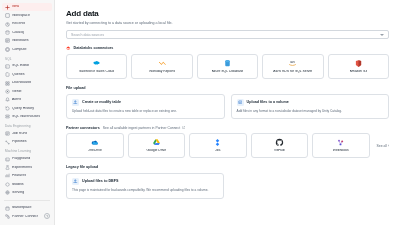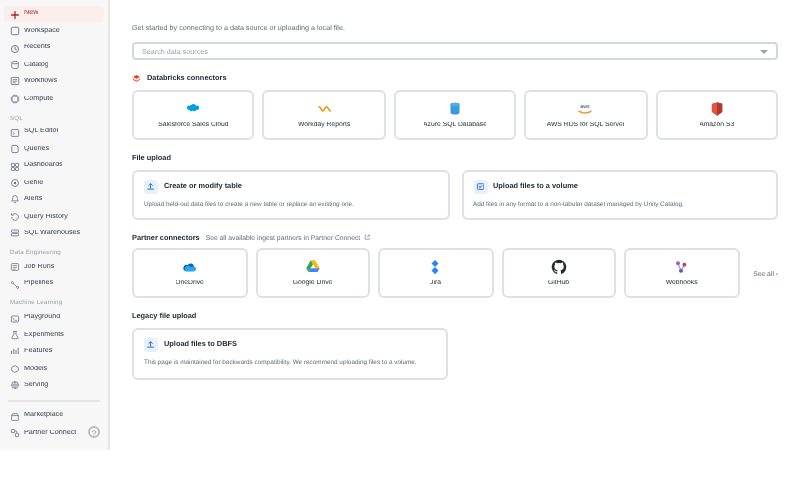--- a/index.html
+++ b/index.html
@@ -351,20 +351,21 @@
             </svg>
         </span>
         <span class="nav-label">Partner Connect</span>
       </div>
       <div class="help-dot">?</div>
     </div>
   </div>
 
   <div class="main">
 
+    <div class="page-title">Add data</div>
     <div class="page-sub">Get started by connecting to a data source or uploading a local file.</div>
 
     <div class="search-box">
       <span class="ph">Search data sources</span>
       <span class="chev"></span>
     </div>
 
     <div class="section">
       <div class="section-head">
         <span class="brandmark">

